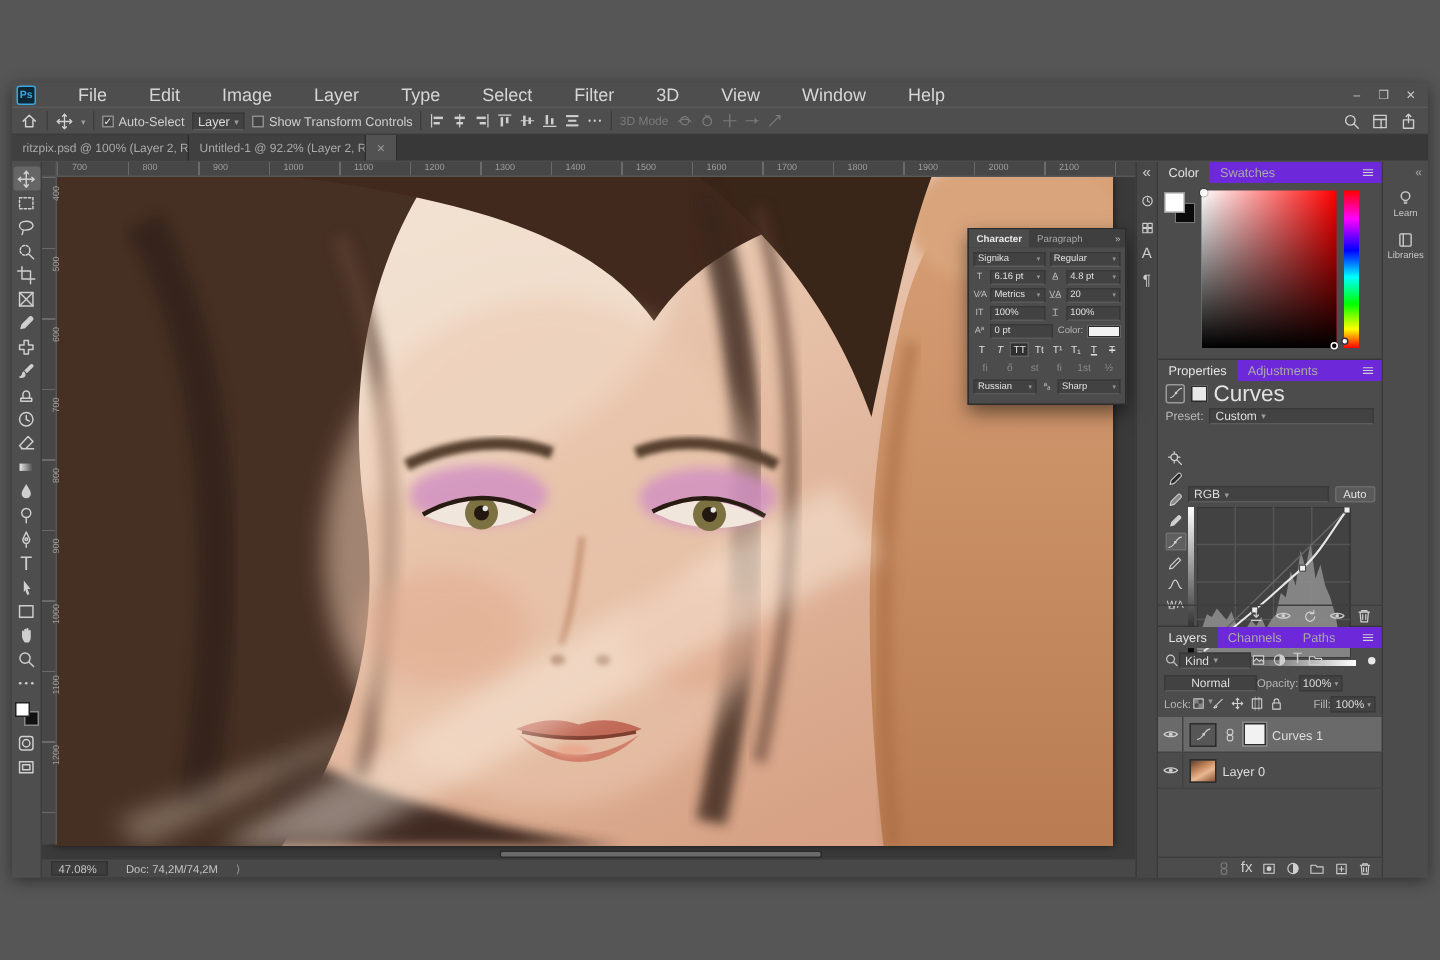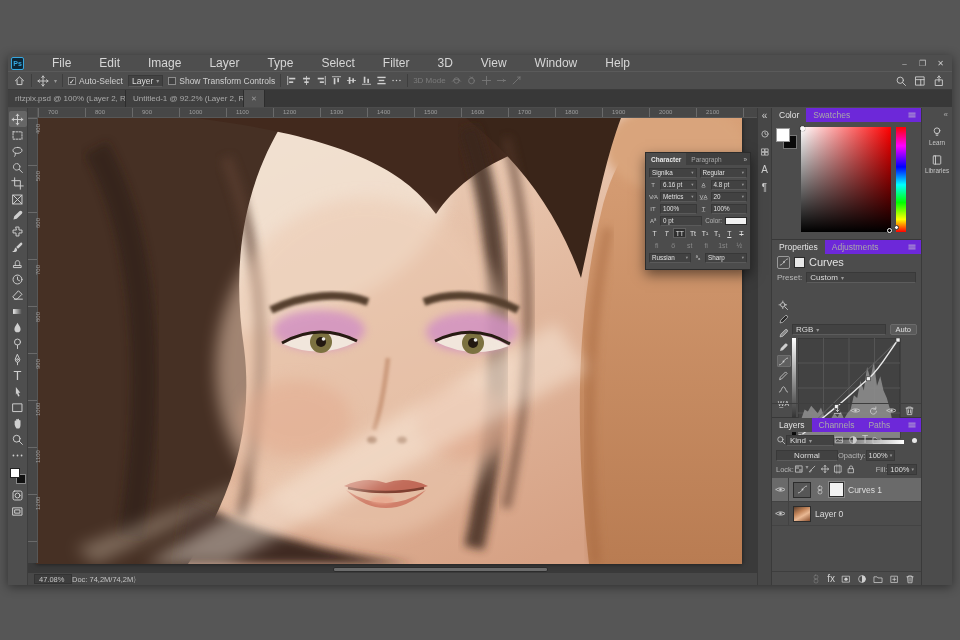--- a/index.html
+++ b/index.html
@@ -45,21 +45,21 @@
   .hruler { position:absolute; left:10px; right:0; top:0; height:10px; background:#474747; border-bottom:1px solid #575757; z-index:2;
     background-image:repeating-linear-gradient(90deg,#6a6a6a 0 1px,transparent 1px 47px); }
   .vruler { position:absolute; left:0; top:10px; bottom:22px; width:10px; background:#474747; border-right:1px solid #575757; z-index:2;
     background-image:repeating-linear-gradient(180deg,#6a6a6a 0 1px,transparent 1px 47px); }
   .rlab { position:absolute; font-size:6px; color:#9d9d9d; }
   .vruler .rlab { transform:rotate(-90deg); transform-origin:left top; }
   .photo { position:absolute; left:8px; top:10px; width:706px; height:446px; box-shadow:0 0 5px rgba(0,0,0,.6); }
   .photo svg { display:block; }
   .hscroll { position:absolute; left:10px; right:4px; top:459px; height:6px; }
   .hscroll .thumb { position:absolute; left:295px; width:215px; height:5px; background:#6b6b6b; border-radius:2px; }
-  .statusbar { position:absolute; left:0; right:0; bottom:0; height:13px; background:#484848; border-top:1px solid #3a3a3a; display:flex; align-items:center; padding:0 6px; font-size:7.5px; color:#c4c4c4; }
+  .statusbar { position:absolute; left:0; right:0; bottom:0; height:13px; background:#484848; border-top:1px solid #3a3a3a; display:flex; align-items:center; gap:12px; padding:0 6px; font-size:7.5px; color:#c4c4c4; }
   .zoomfield { background:#3d3d3d; border:1px solid #333; padding:0 4px; height:10px; line-height:9px; min-width:38px; }
 
   
   .collstrip { width:14px; background:#474747; border-left:1px solid #3a3a3a; display:flex; flex-direction:column; align-items:center; padding-top:2px; gap:6px; color:#bbb; font-size:8px; }
   .collstrip .ci { width:12px; height:12px; display:flex; align-items:center; justify-content:center; }
 
   
   .panels { width:150px; background:#4c4c4c; border-left:1px solid #3a3a3a; display:flex; flex-direction:column; font-size:8.5px; color:#cfcfcf; }
   .panel { position:relative; border-bottom:1px solid #383838; }
   .ptabs { height:14px; background:#6d28d9; display:flex; align-items:stretch; }
@@ -692,21 +692,21 @@
         <div class="prow titler">
           <span class="curvebadge" id="ic-curvebadge">
               <span>
                 <svg class="ic" viewBox="0 0 16 16" style="width:10px;height:10px">
                   <path d="M2 13C7 13 9 3 14 3"></path>
                   <rect x="6.8" y="6.8" width="2.4" height="2.4" fill="#cfcfcf" stroke="none"></rect>
                 </svg>
               </span>
             </span>
           <span class="maskchip"></span>
-          <span style="font-size:11px;color:#e2e2e2">Curves</span>
+          <span style="font-size:15px;color:#e2e2e2">Curves</span>
         </div>
         <div class="prow presetr">
           <span>Preset:</span>
           <div class="sel">
             <span>Custom</span>
             <span class="arr">▾</span>
           </div>
         </div>
         <div class="pgrid">
           <div class="lstrip" id="curveTools">

